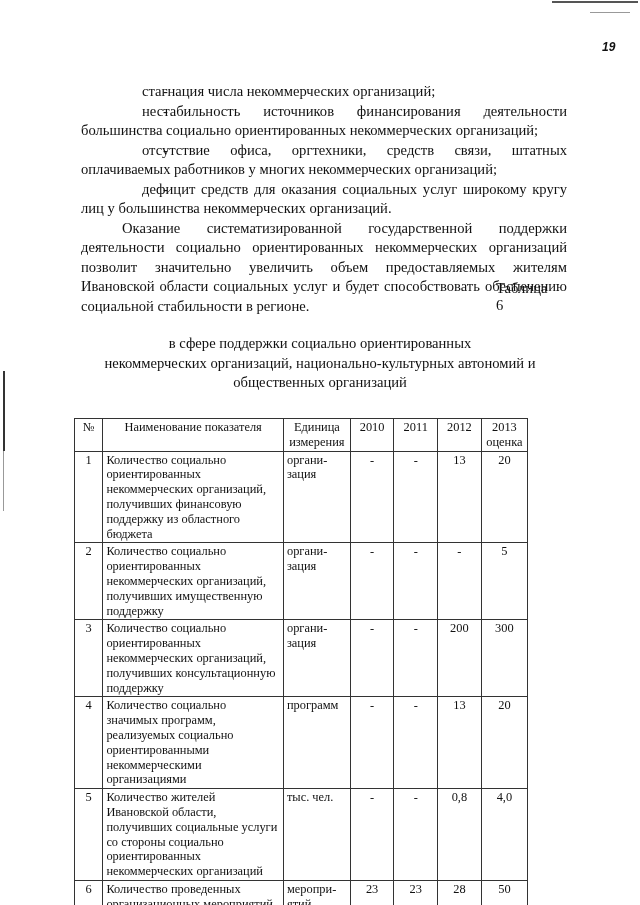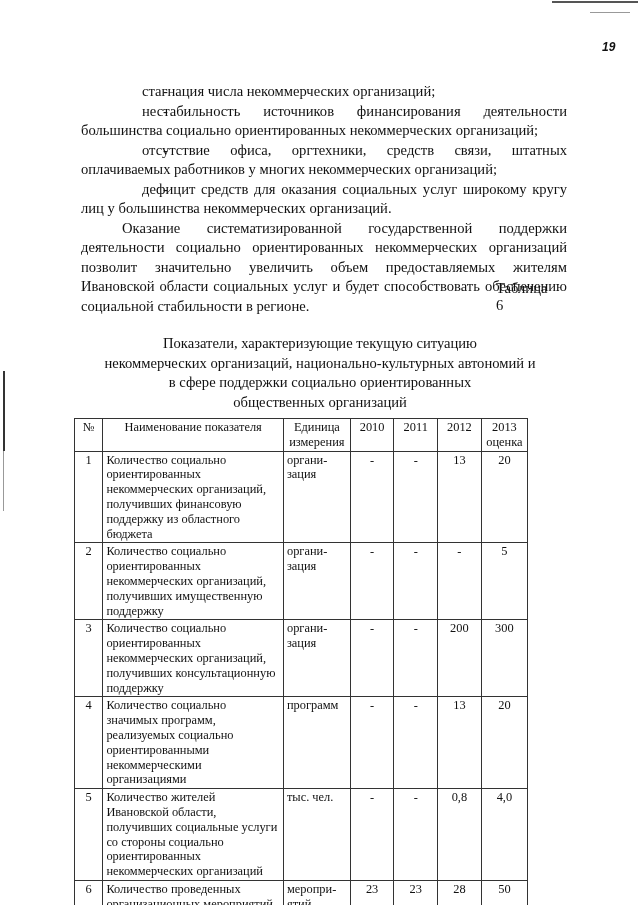--- a/index.html
+++ b/index.html
@@ -47,23 +47,22 @@
     <p class="para bullet"><span class="dash">-</span><span>стагнация числа некоммерческих организаций;</span></p>
     <p class="para bullet"><span class="dash">-</span><span>нестабильность источников финансирования деятельности большинства социально ориентированных некоммерческих организаций;</span></p>
     <p class="para bullet"><span class="dash">-</span><span>отсутствие офиса, оргтехники, средств связи, штатных оплачиваемых работников у многих некоммерческих организаций;</span></p>
     <p class="para bullet"><span class="dash">-</span><span>дефицит средств для оказания социальных услуг широкому кругу лиц у большинства некоммерческих организаций.</span></p>
     <p class="para">Оказание систематизированной государственной поддержки деятельности социально ориентированных некоммерческих организаций позволит значительно увеличить объем предоставляемых жителям Ивановской области социальных услуг и будет способствовать обеспечению социальной стабильности в регионе.</p>
   </div>
 
   <div class="table-caption">Таблица 6</div>
 
   <div class="table-title">
-    <div>Показатели, характеризующие текущую ситуацию</div>
+    <div>в сфере поддержки социально ориентированных</div>
     <div>некоммерческих организаций, национально-культурных автономий и</div>
-    <div>в сфере поддержки социально ориентированных</div>
     <div>общественных организаций</div>
   </div>
 
   <table class="indicators">
     <thead>
       <tr>
         <th class="c-no">№</th>
         <th class="c-name">Наименование показателя</th>
         <th class="c-unit">Единица измерения</th>
         <th class="c-y">2010</th>

